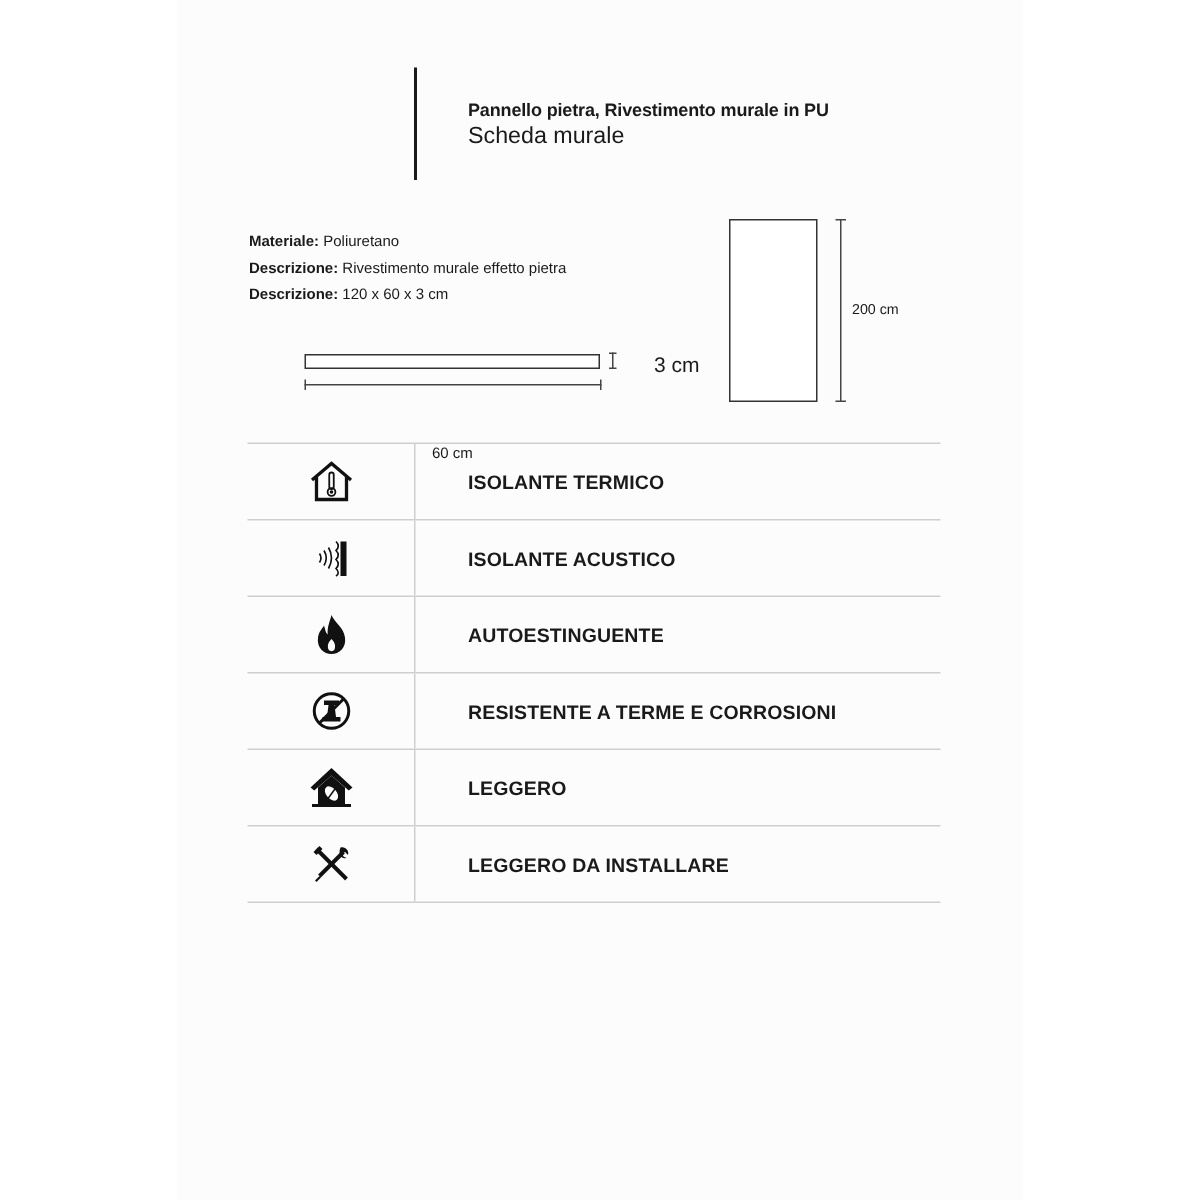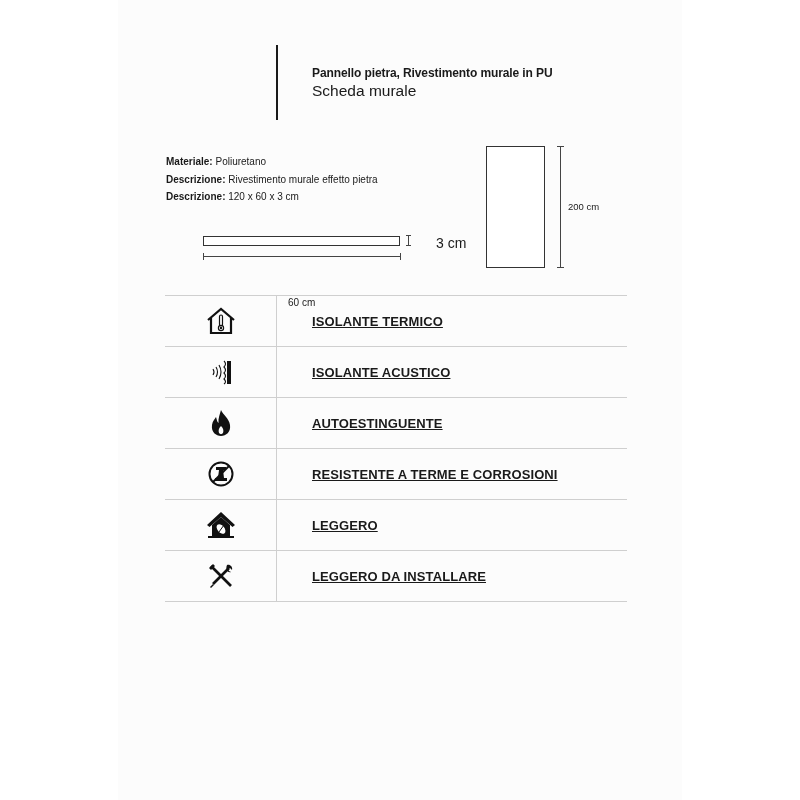--- a/index.html
+++ b/index.html
@@ -61,21 +61,20 @@
     border-bottom: 1.5px solid #cfcfcf; align-items: center;
   }
   .feat .ic {
     width: 112px; height: 100%; display: flex; align-items: center; justify-content: center;
     border-right: 1.5px solid #cfcfcf; box-sizing: border-box;
   }
   .feat .ic svg { width: 32px; height: 32px; }
   .feat .lb {
     padding-left: 35px; font-size: 13px; font-weight: bold; letter-spacing: 0.1px; color: #1a1a1a;
     white-space: nowrap;
-    text-decoration: underline;
   }
 </style>
 </head>
 <body>
 
 <div class="page"></div>
 
 <div class="title-bar"></div>
 <div class="title">Pannello pietra, Rivestimento murale in PU</div>
 <div class="subtitle">Scheda murale</div>

